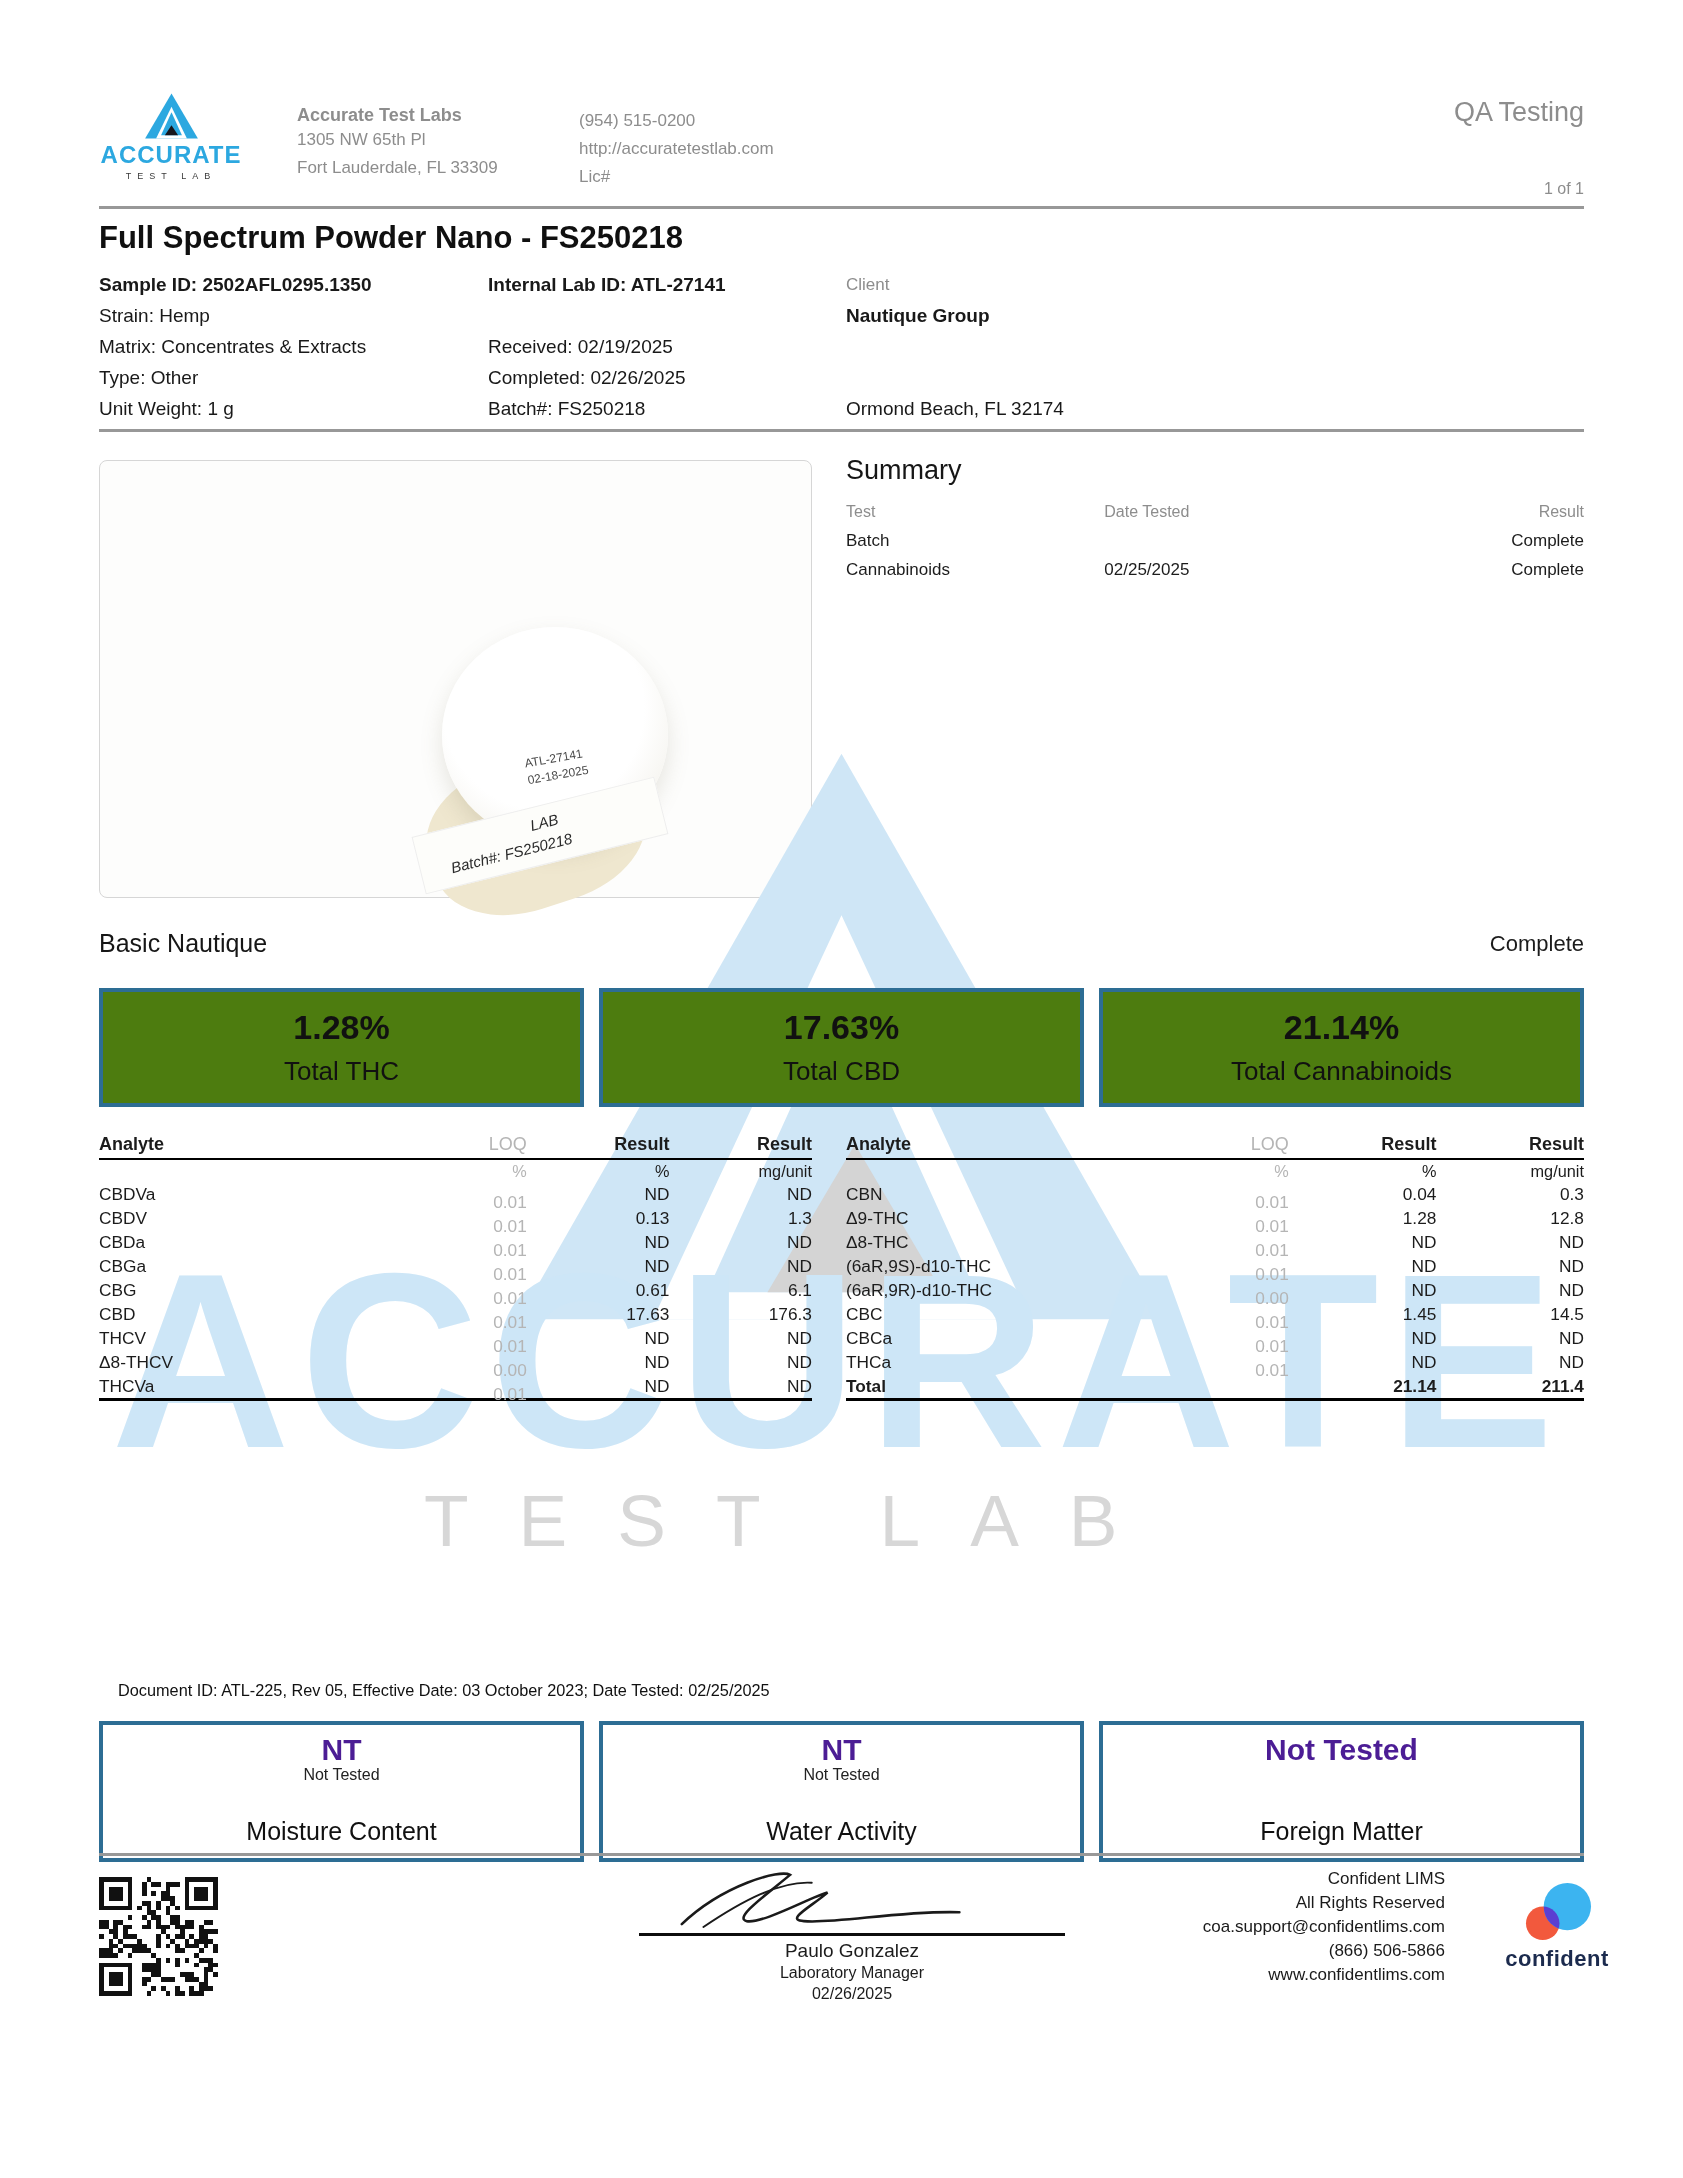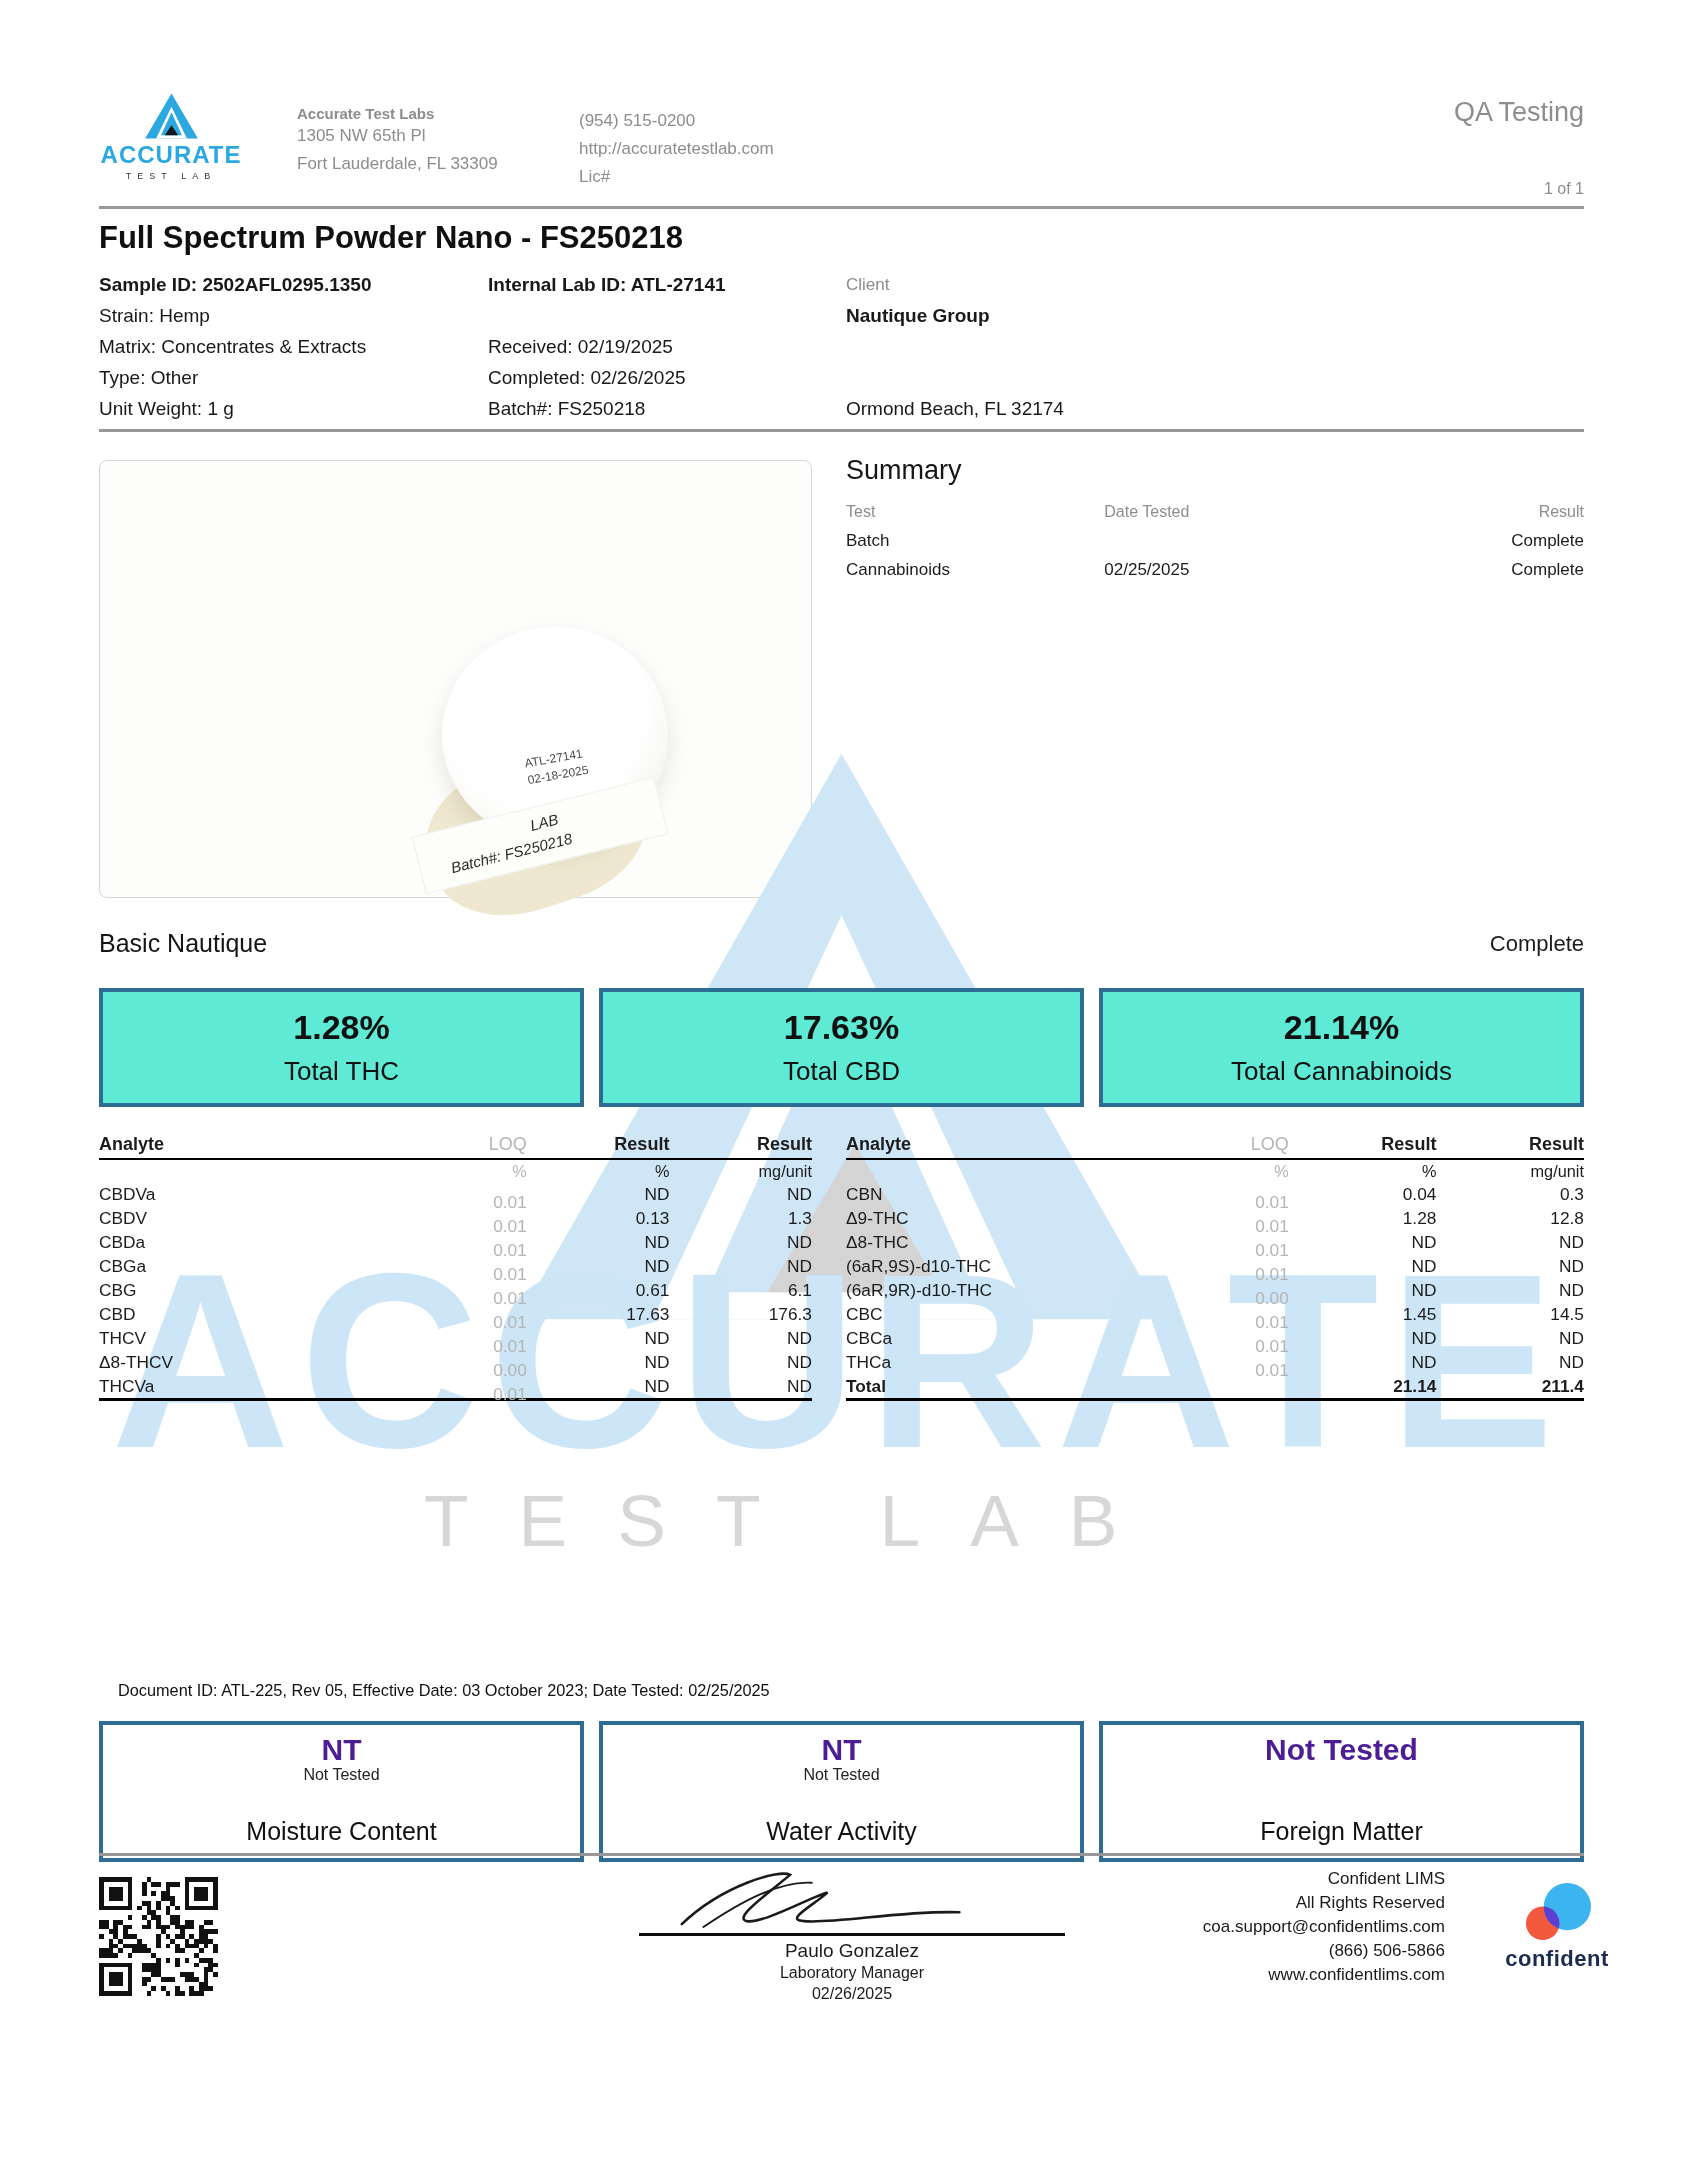--- a/index.html
+++ b/index.html
@@ -6,21 +6,21 @@
   body{font-family:"Liberation Sans", sans-serif; color:#1c1c1c;}
   .page{position:relative;width:1683px;height:2178px;background:#ffffff;overflow:hidden;}
   .abs{position:absolute;}
   .b{font-weight:bold;}
   .right{text-align:right;}
   .center{text-align:center;}
   .hr{position:absolute;background:#989898;height:3px;}
   .z1{z-index:1}.z2{z-index:2}.z3{z-index:3}
 
   
-  .lab-name{font-size:15px;font-weight:bold;color:#8d8d8d;}
+  .lab-name{font-size:18px;font-weight:bold;color:#8d8d8d;}
   .lab-line{font-size:17px;color:#8d8d8d;line-height:28px;}
   .qa{font-size:27px;color:#8d8d8d;}
   .pageno{font-size:16px;color:#8d8d8d;}
   .logo-word{font-size:24px;font-weight:bold;color:#2ca8e0;letter-spacing:1px;text-align:center;}
   .logo-sub{font-size:9px;color:#3a3a3a;letter-spacing:6px;text-align:center;margin-top:2px;}
 
   .title{font-size:31px;font-weight:bold;color:#101010;}
   .info{font-size:19px;line-height:31px;color:#191919;}
   .info .lbl{color:#8d8d8d;font-size:17px;}
 
@@ -38,21 +38,21 @@
 
   
   .h2{font-size:27px;color:#161616;}
   .stable .trow{display:flex;height:29px;align-items:center;font-size:17px;}
   .stable .thead{color:#8d8d8d;font-size:16px;}
   .stable .c0{flex:0 0 35%;}
   .stable .c1{flex:1 1 auto;text-align:left;}
   .stable .c2{flex:0 0 22%;text-align:right;}
 
   
-  .vbox{position:absolute;width:477px;height:111px;border:4px solid #2d6d94;background:#5eead4;
+  .vbox{position:absolute;width:477px;height:111px;border:4px solid #2d6d94;background:#4d7c0f;
     display:flex;flex-direction:column;align-items:center;justify-content:center;gap:9px;}
   .vbox .val{font-size:34px;font-weight:bold;color:#111;}
   .vbox .cap{font-size:26px;color:#111;}
 
   
   .ptable{position:absolute;border-bottom:3px solid #000;}
   .ptable .trow{display:flex;height:24px;align-items:center;font-size:17.3px;}
   .ptable .thead{height:27px;border-bottom:2.5px solid #000;font-size:18px;}
   .ptable .thead .c0{font-weight:bold;}
   .ptable .thead .c1{color:#b5b5b5;}

